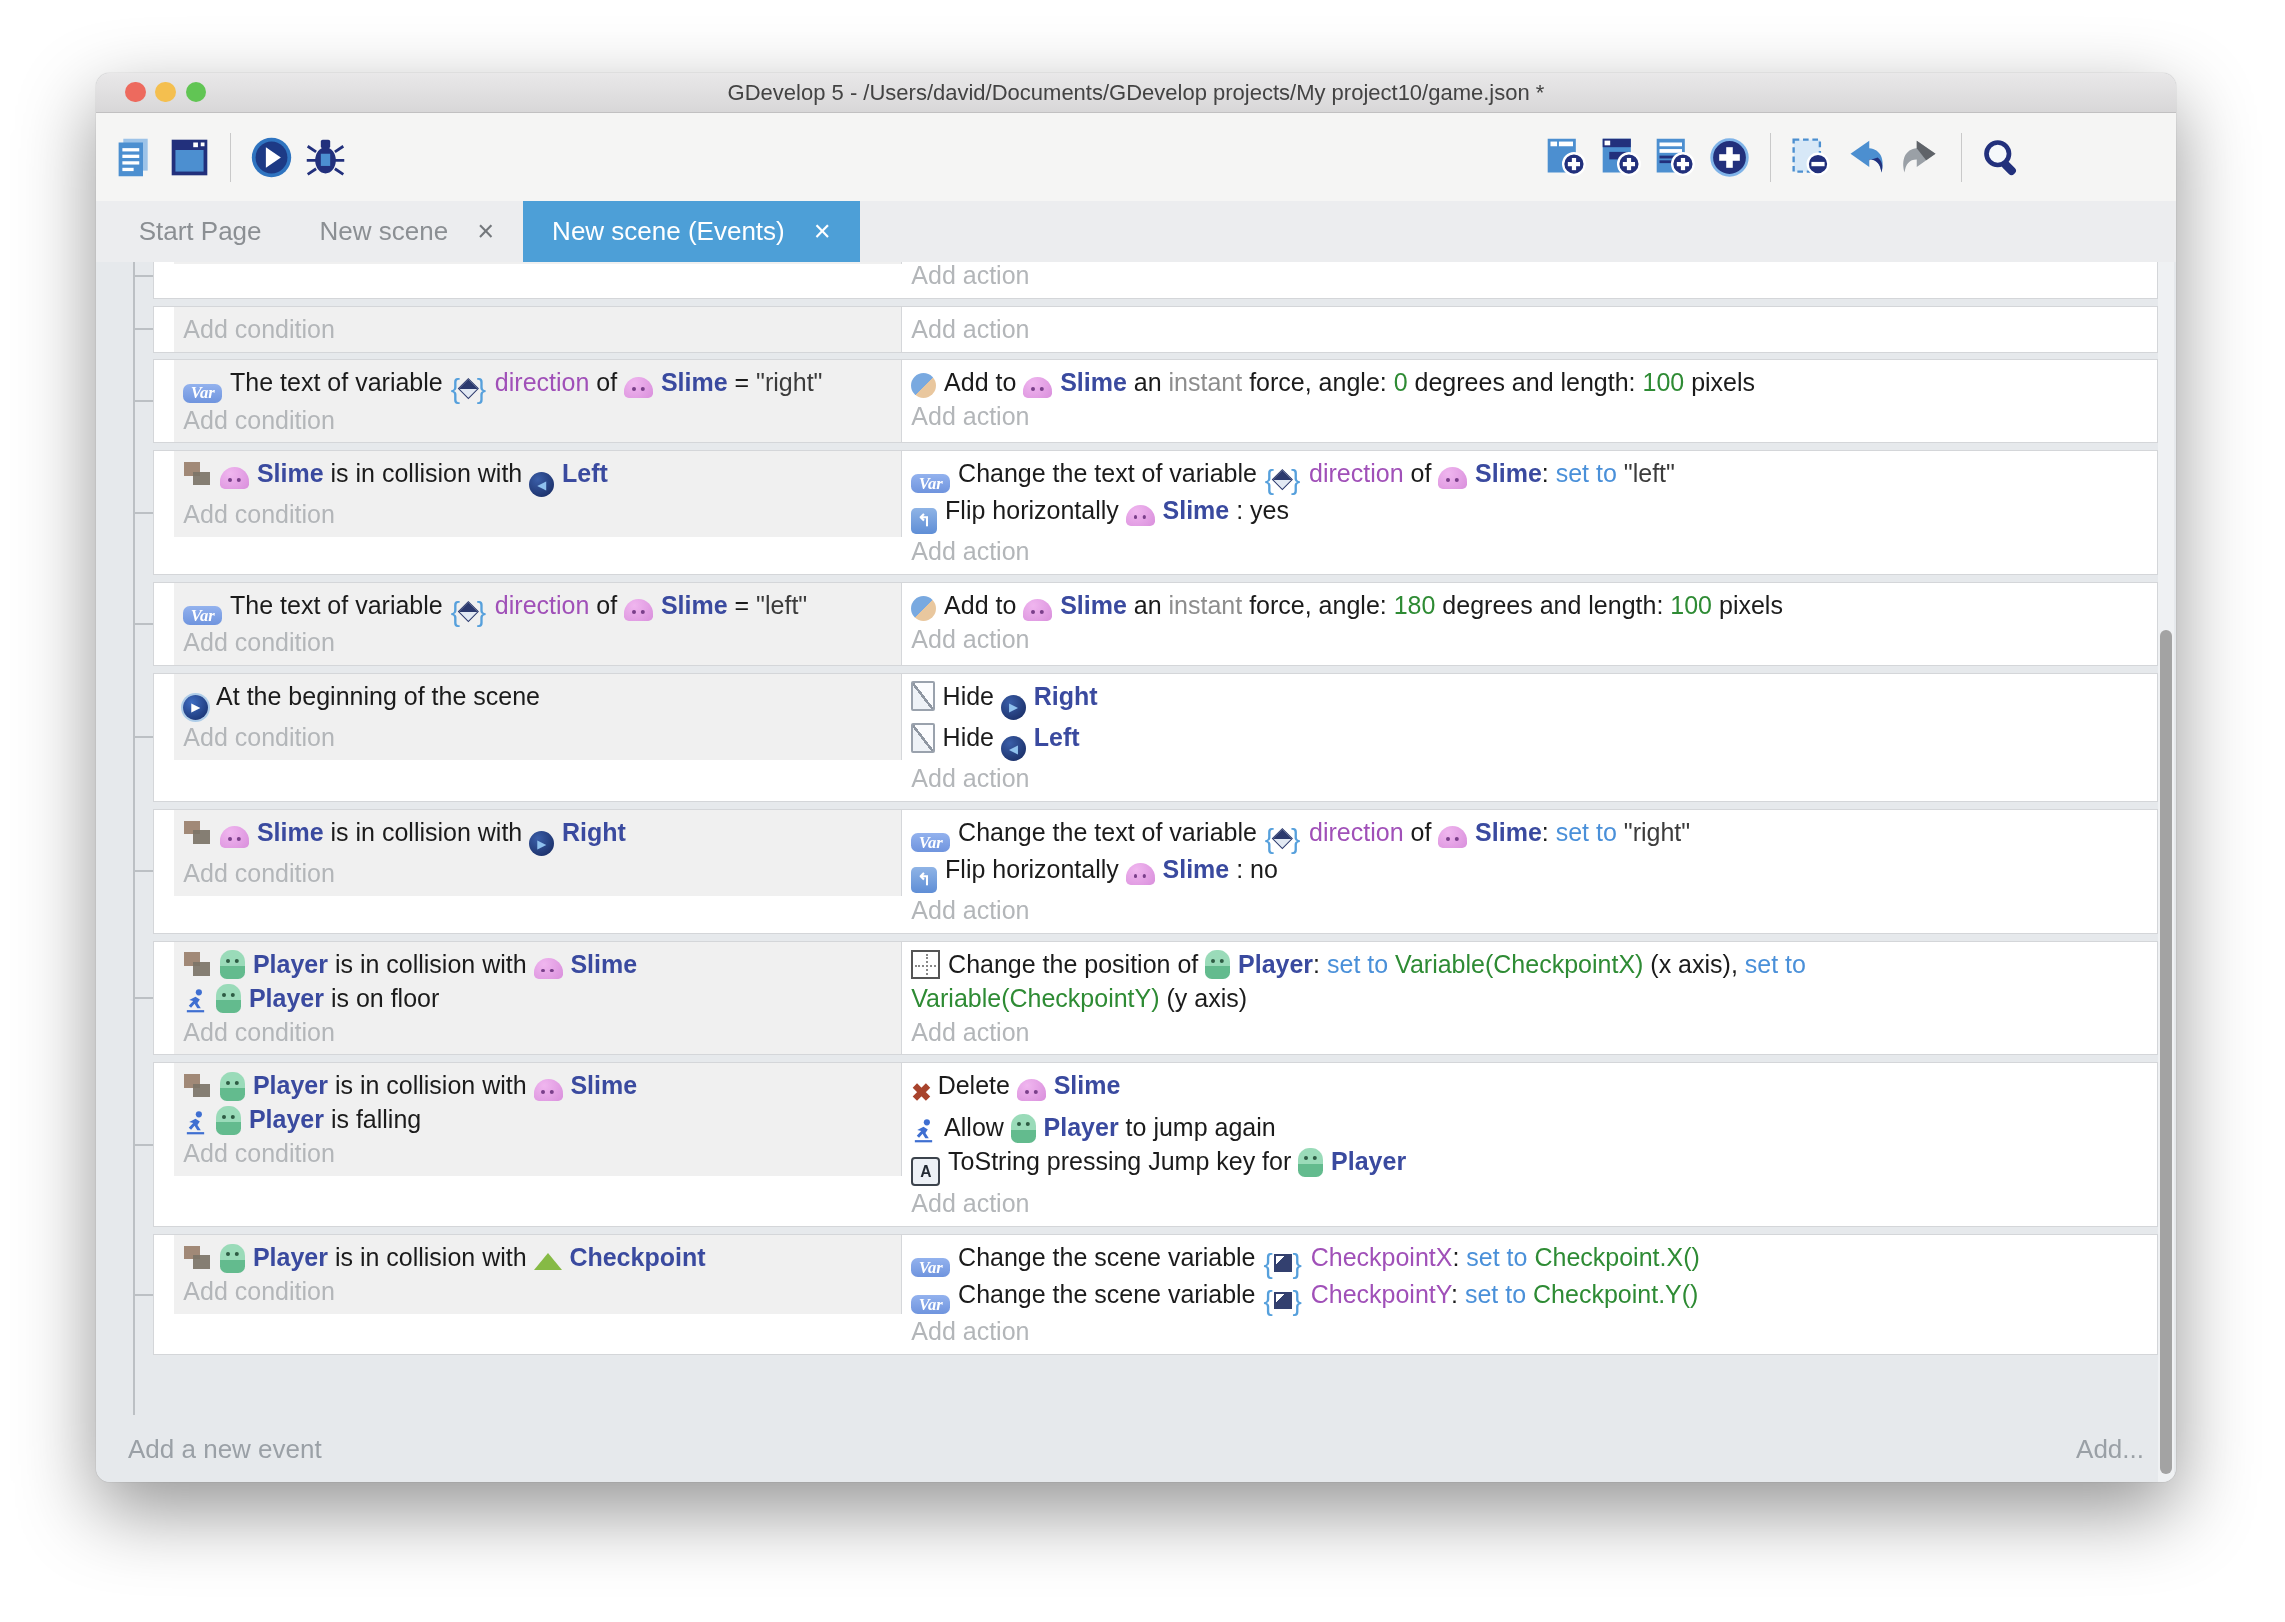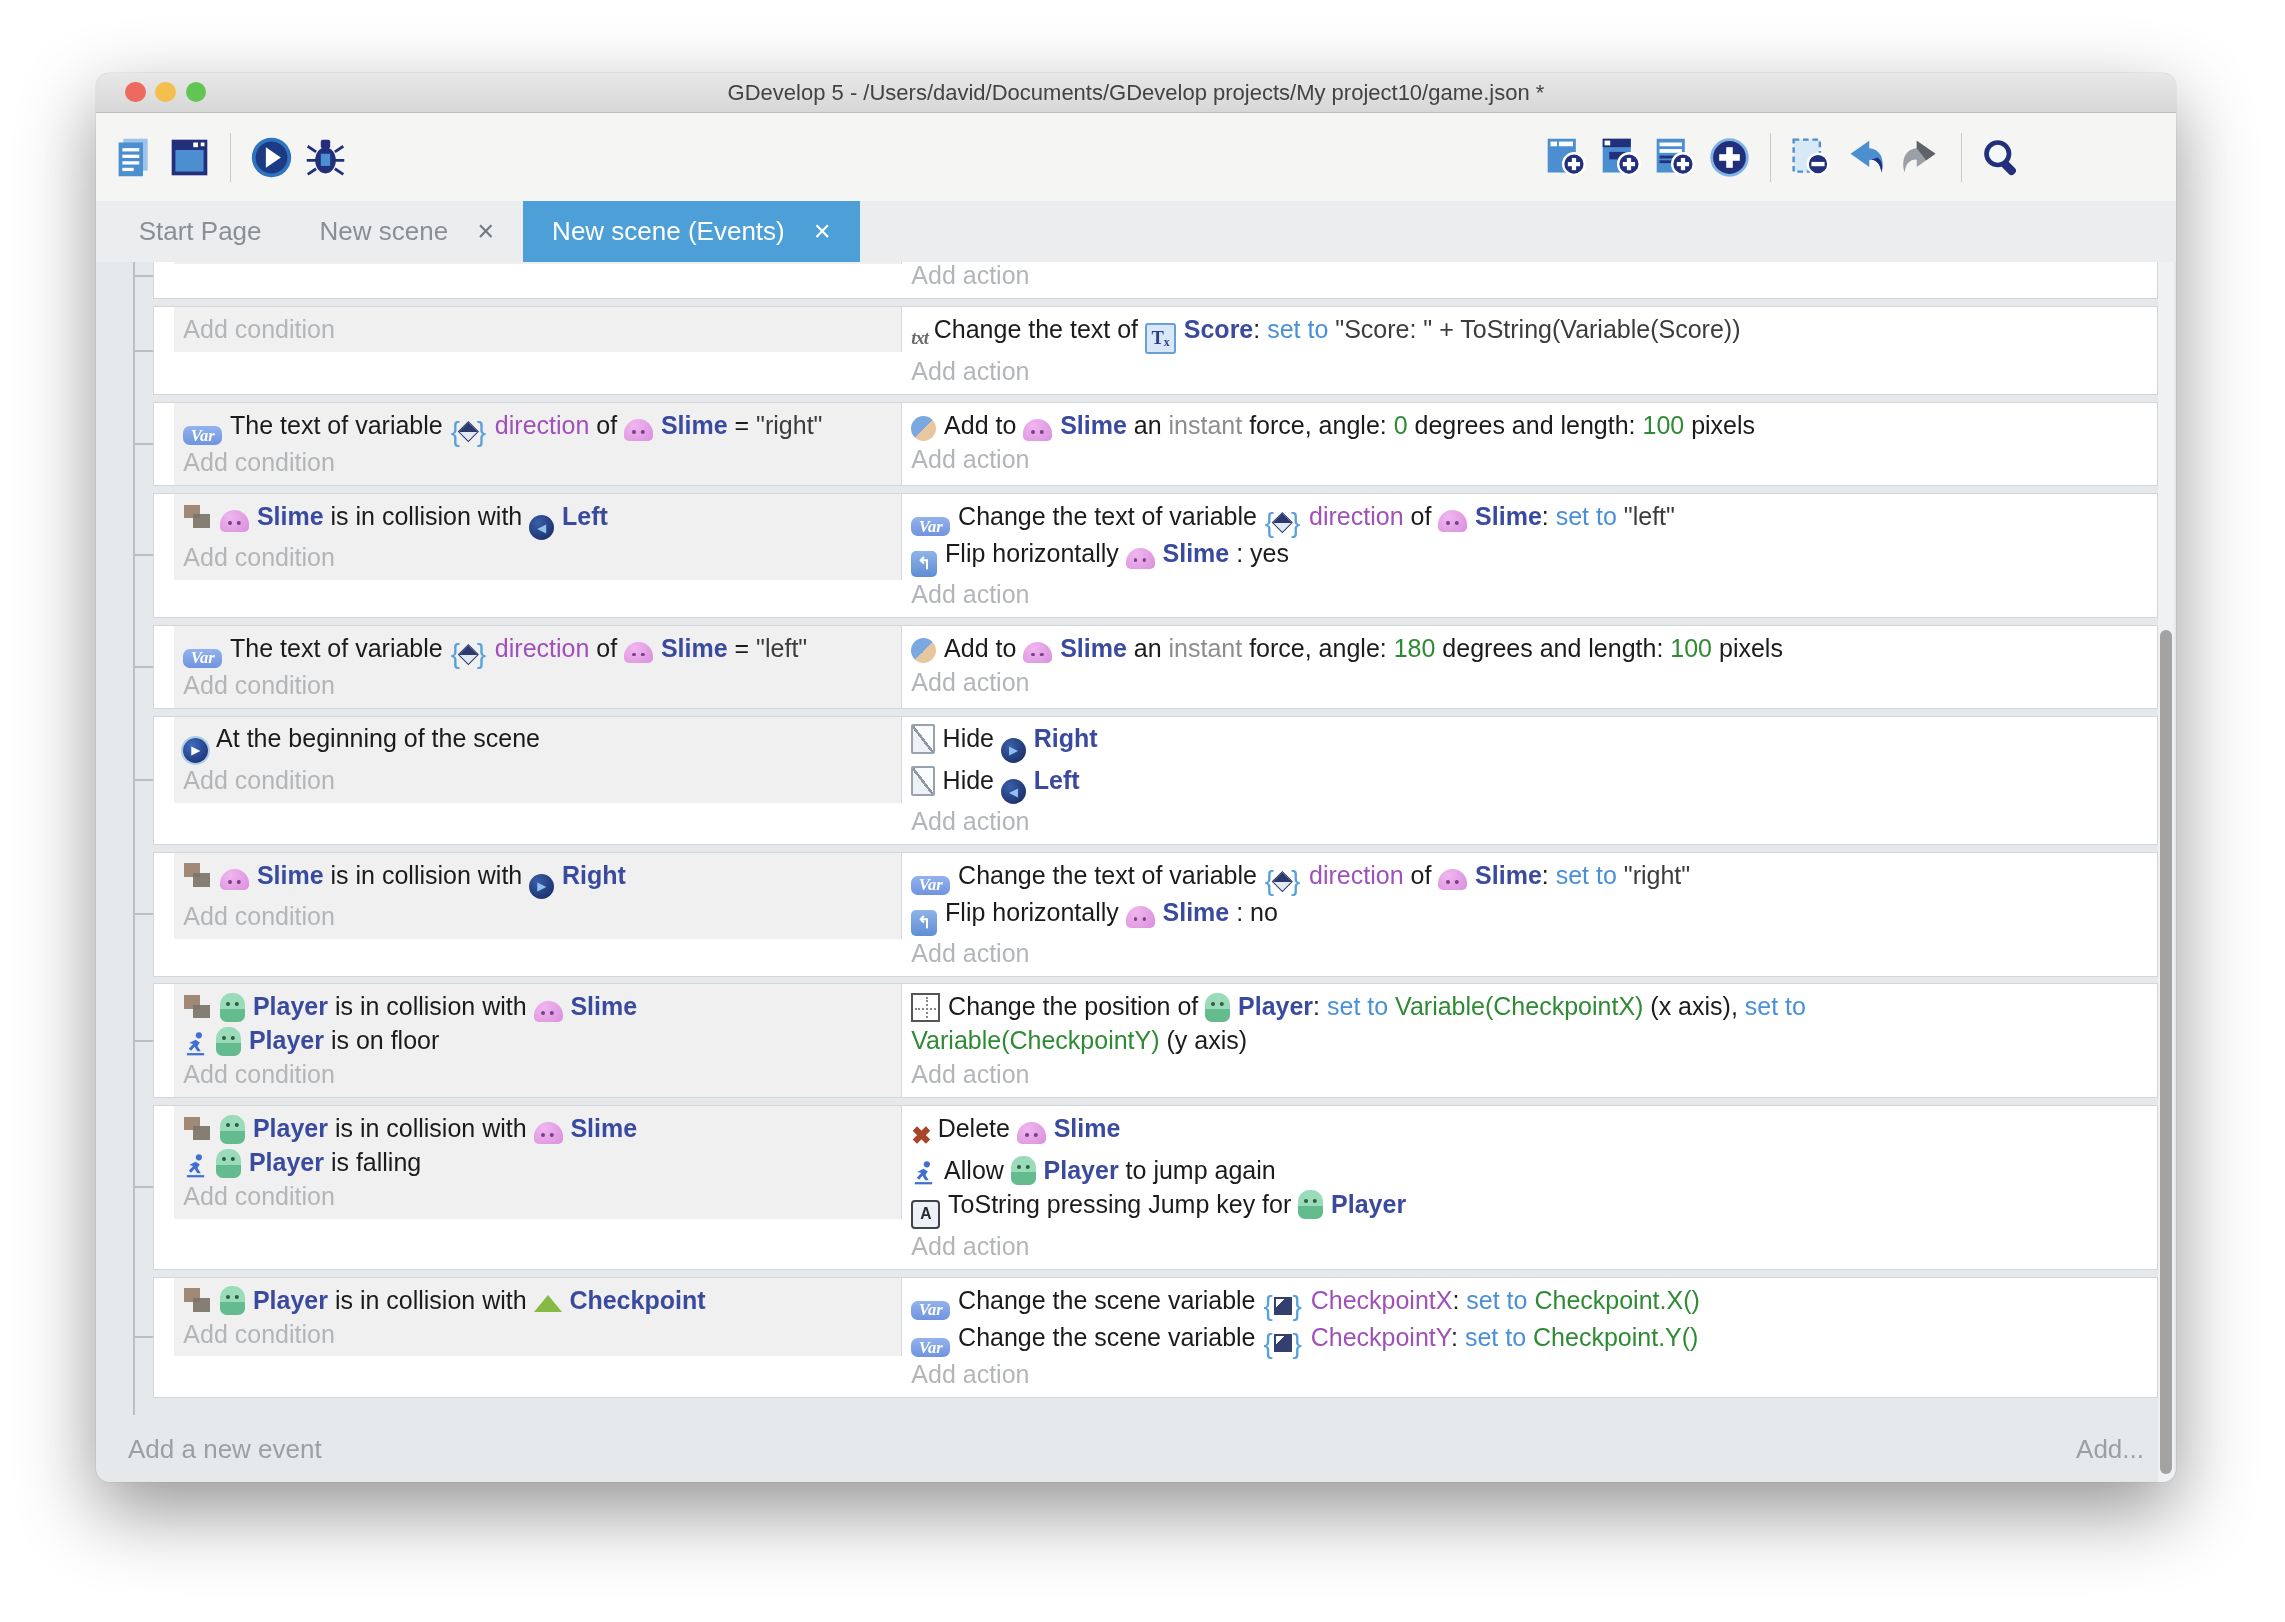--- a/index.html
+++ b/index.html
@@ -254,24 +254,20 @@
               <div class="cell act">
                 <div class="add-line">Add action</div>
               </div>
             </div>
             <div class="event-row">
               <div class="drag-bar"></div>
               <div class="cell cond">
                 <div class="add-line">Add condition</div>
               </div>
               <div class="cell act">
-                <div class="ev-line"><span class="evicon txt-icon">txt</span><span class="seg-t">Change the text of </span><span class="evicon textobj-icon">
-                    <b>T</b>
-                    <small>x</small>
-                  </span><span class="seg-o">Score</span><span class="seg-t">: </span><span class="seg-b">set to</span><span class="seg-t"> </span><span class="seg-s">"Score: " + ToString(Variable(Score))</span></div>
                 <div class="add-line">Add action</div>
               </div>
             </div>
             <div class="event-row">
               <div class="drag-bar"></div>
               <div class="cell cond">
                 <div class="ev-line"><span class="evicon var-icon">Var</span><span class="seg-t">The text of variable </span><span class="evicon objvar-icon">
                     <i class="br">{</i>
                     <i class="dia"></i>
                     <i class="br">}</i>

